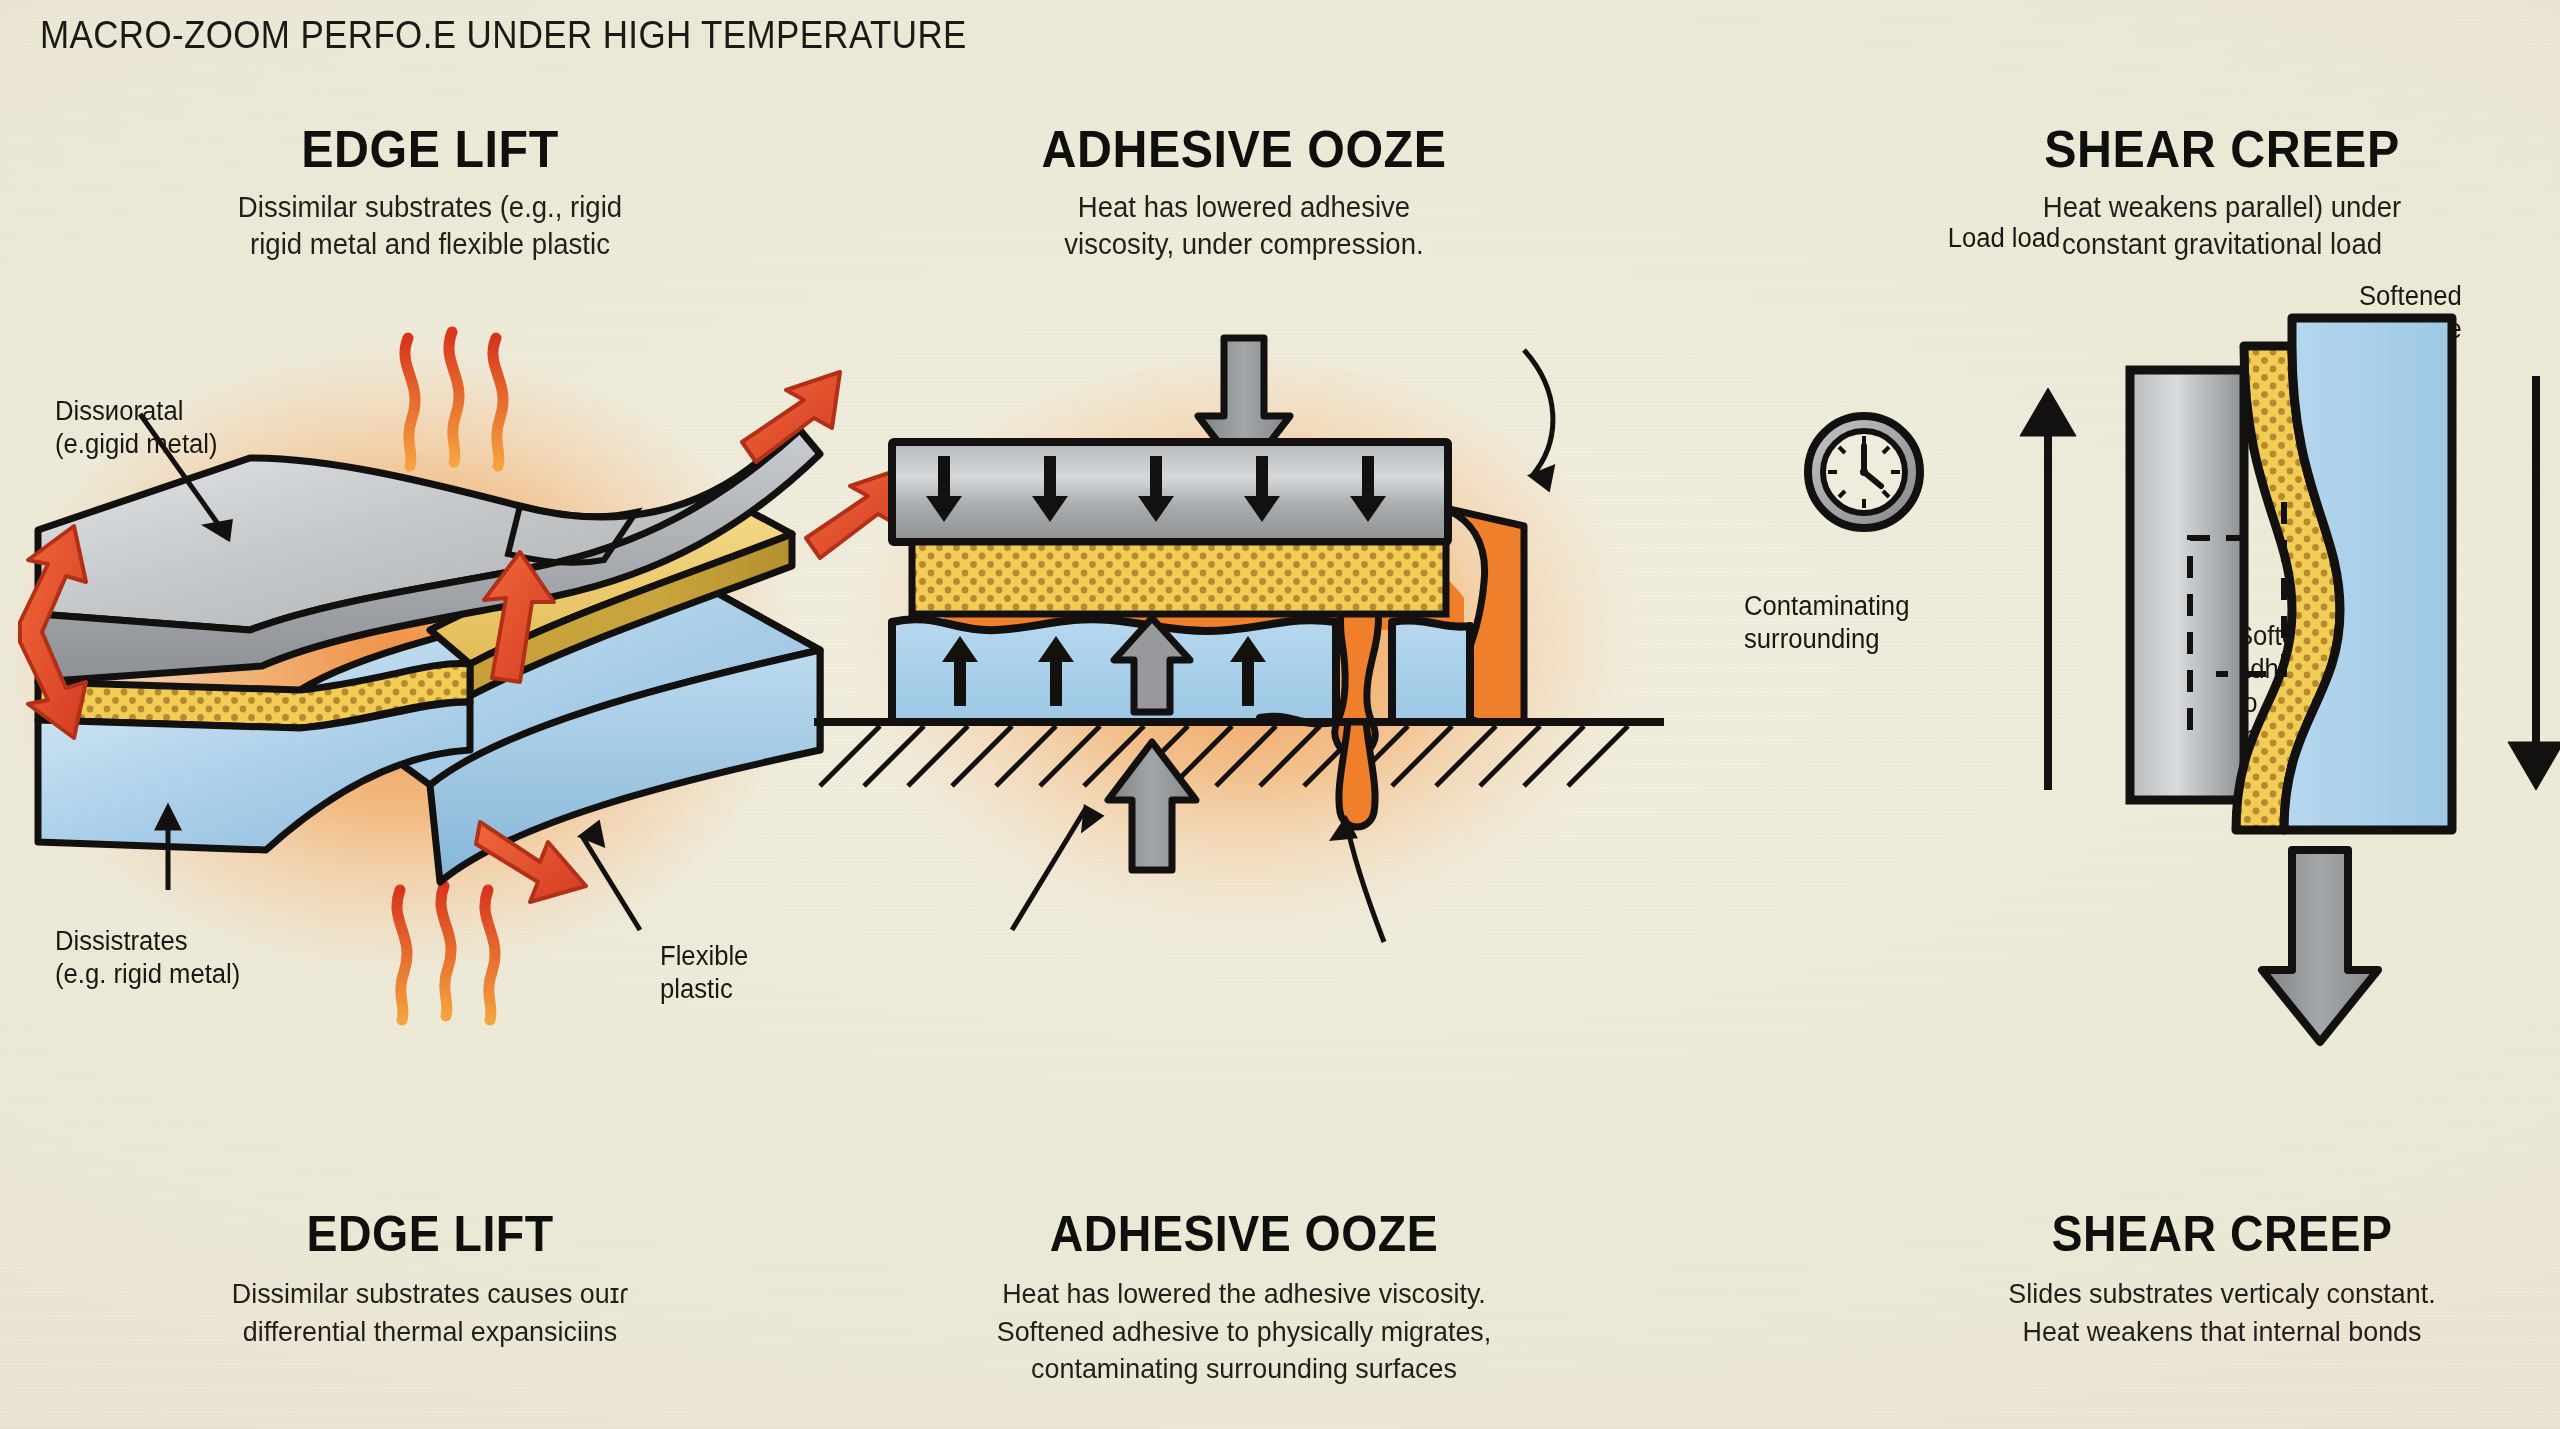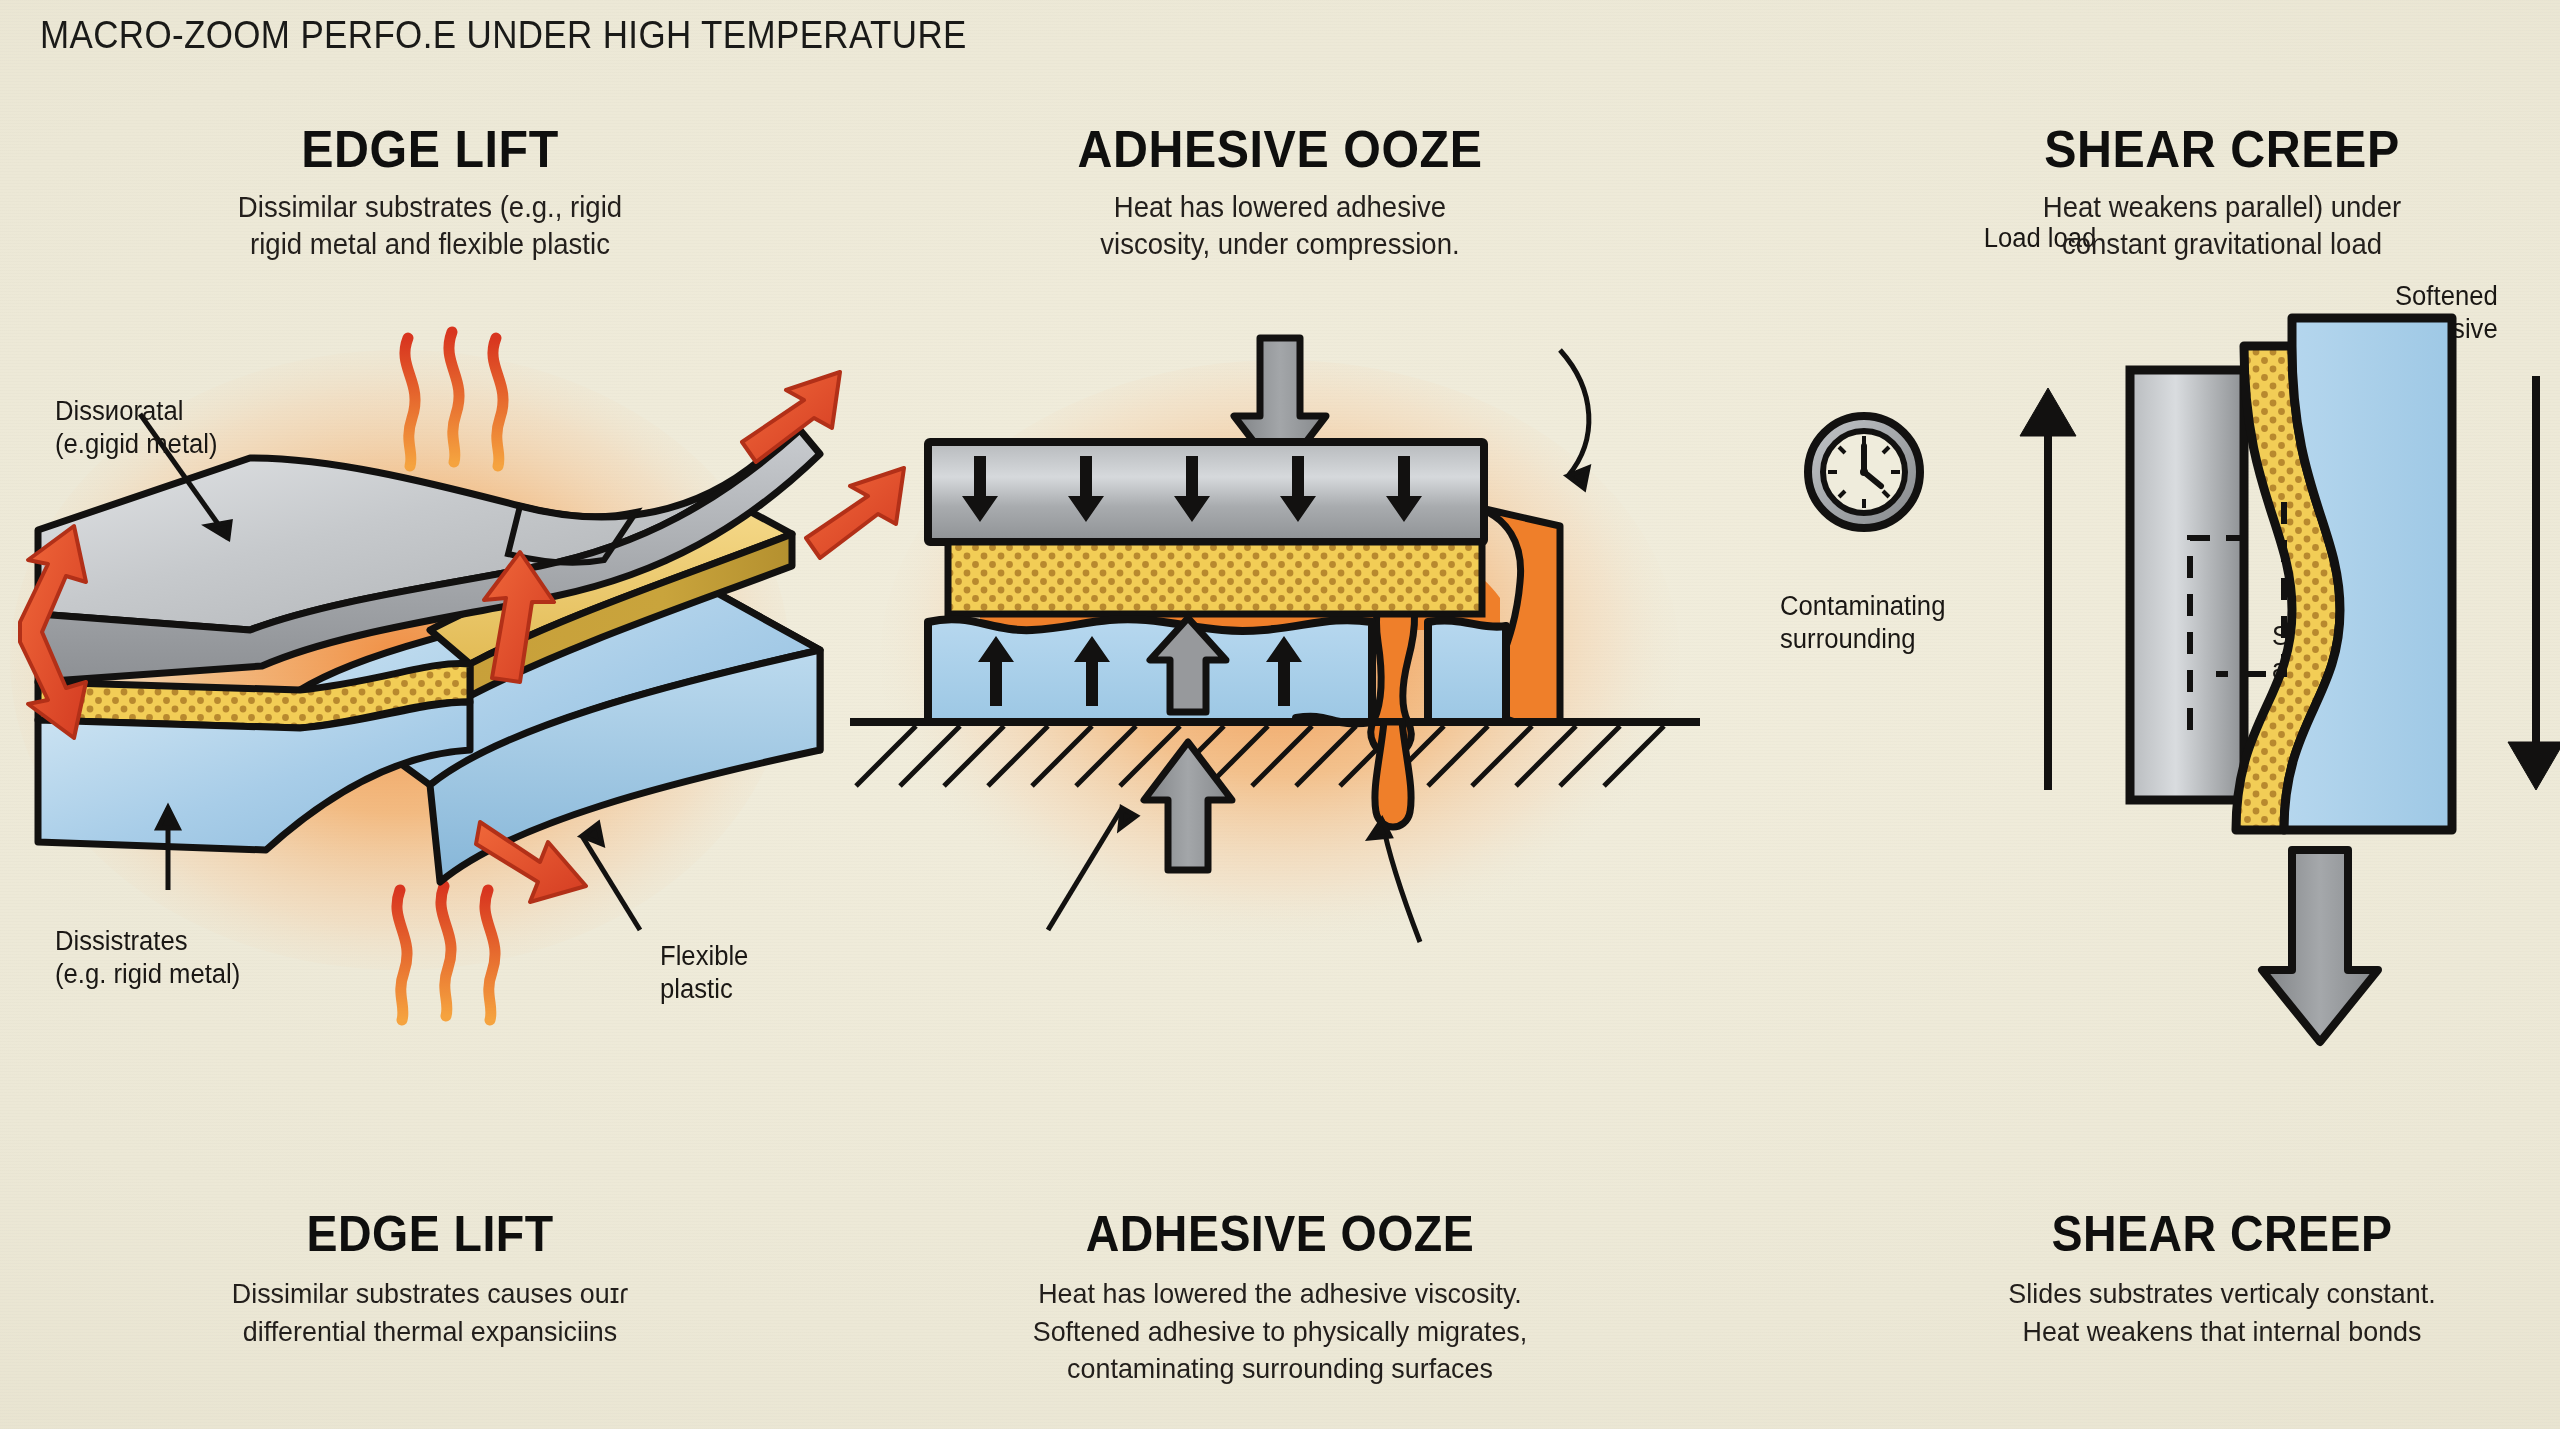--- a/index.html
+++ b/index.html
@@ -201,21 +201,21 @@
     <div class="lbl" style="left:660px;top:940px;">Flexible
 plastic</div>
 
     <div class="caption" style="top:1205px;">
       <div class="h">EDGE LIFT</div>
       <div class="body" style="white-space:pre-line;">Dissimilar substrates causes ouɪɾ
 differential thermal expansiciins</div>
     </div>
   </div>
 
-  <div class="col" style="left:860px;width:840px;">
+  <div class="col" style="left:824px;width:840px;">
     <div class="col-head" style="top:122px;">
       <div class="h">ADHESIVE OOZE</div>
       <div class="sub" style="white-space:pre-line;">Heat has lowered adhesive
 viscosity, under compression.</div>
     </div>
 
     <svg class="art" style="left:0;top:330px;" width="840" height="720" viewBox="0 0 840 720">
       <defs>
         <radialGradient id="glow2" cx="50%" cy="46%" r="52%">
           <stop offset="0%" stop-color="#f0883a" stop-opacity=".92"></stop>

